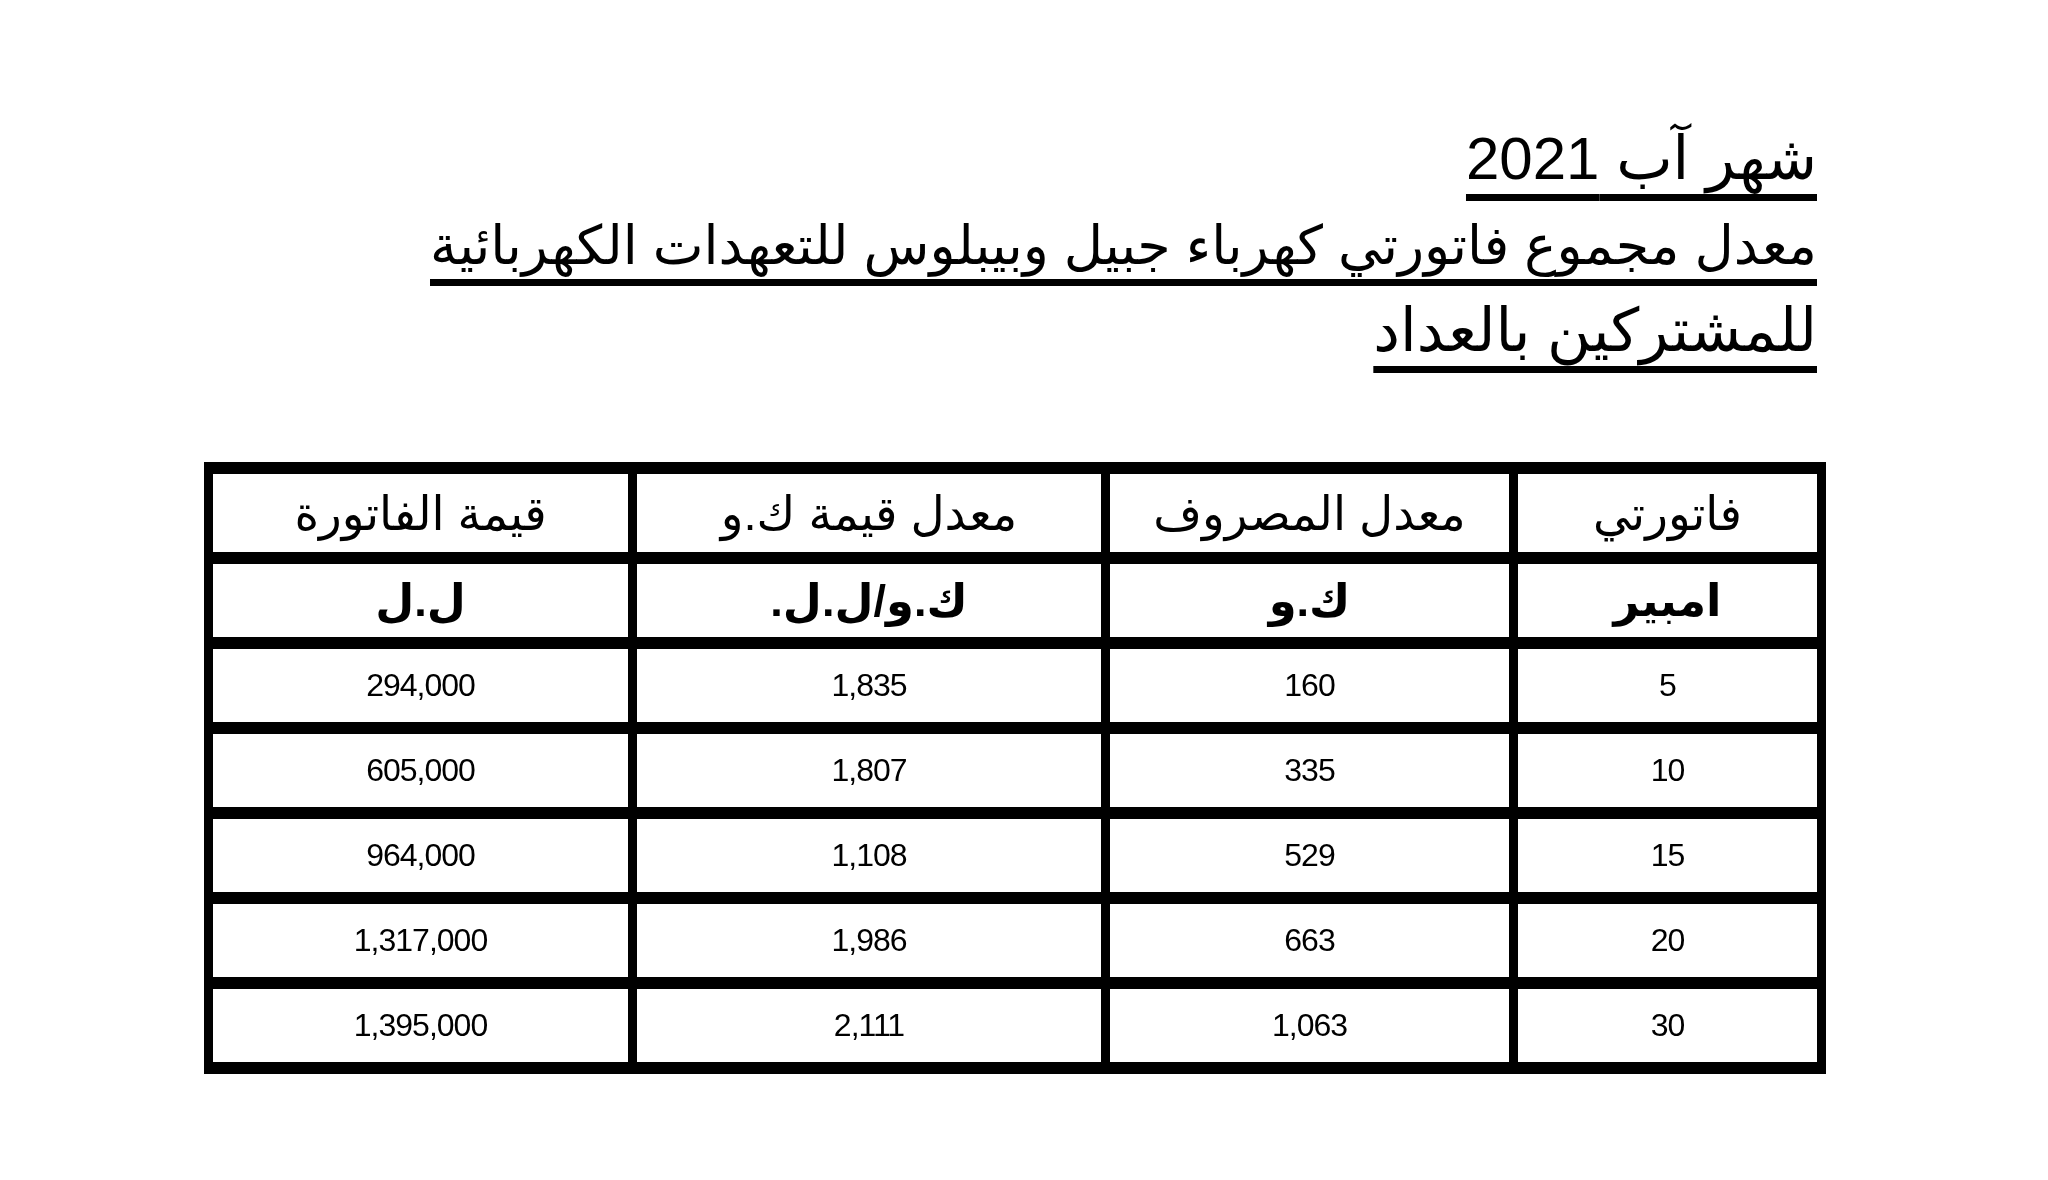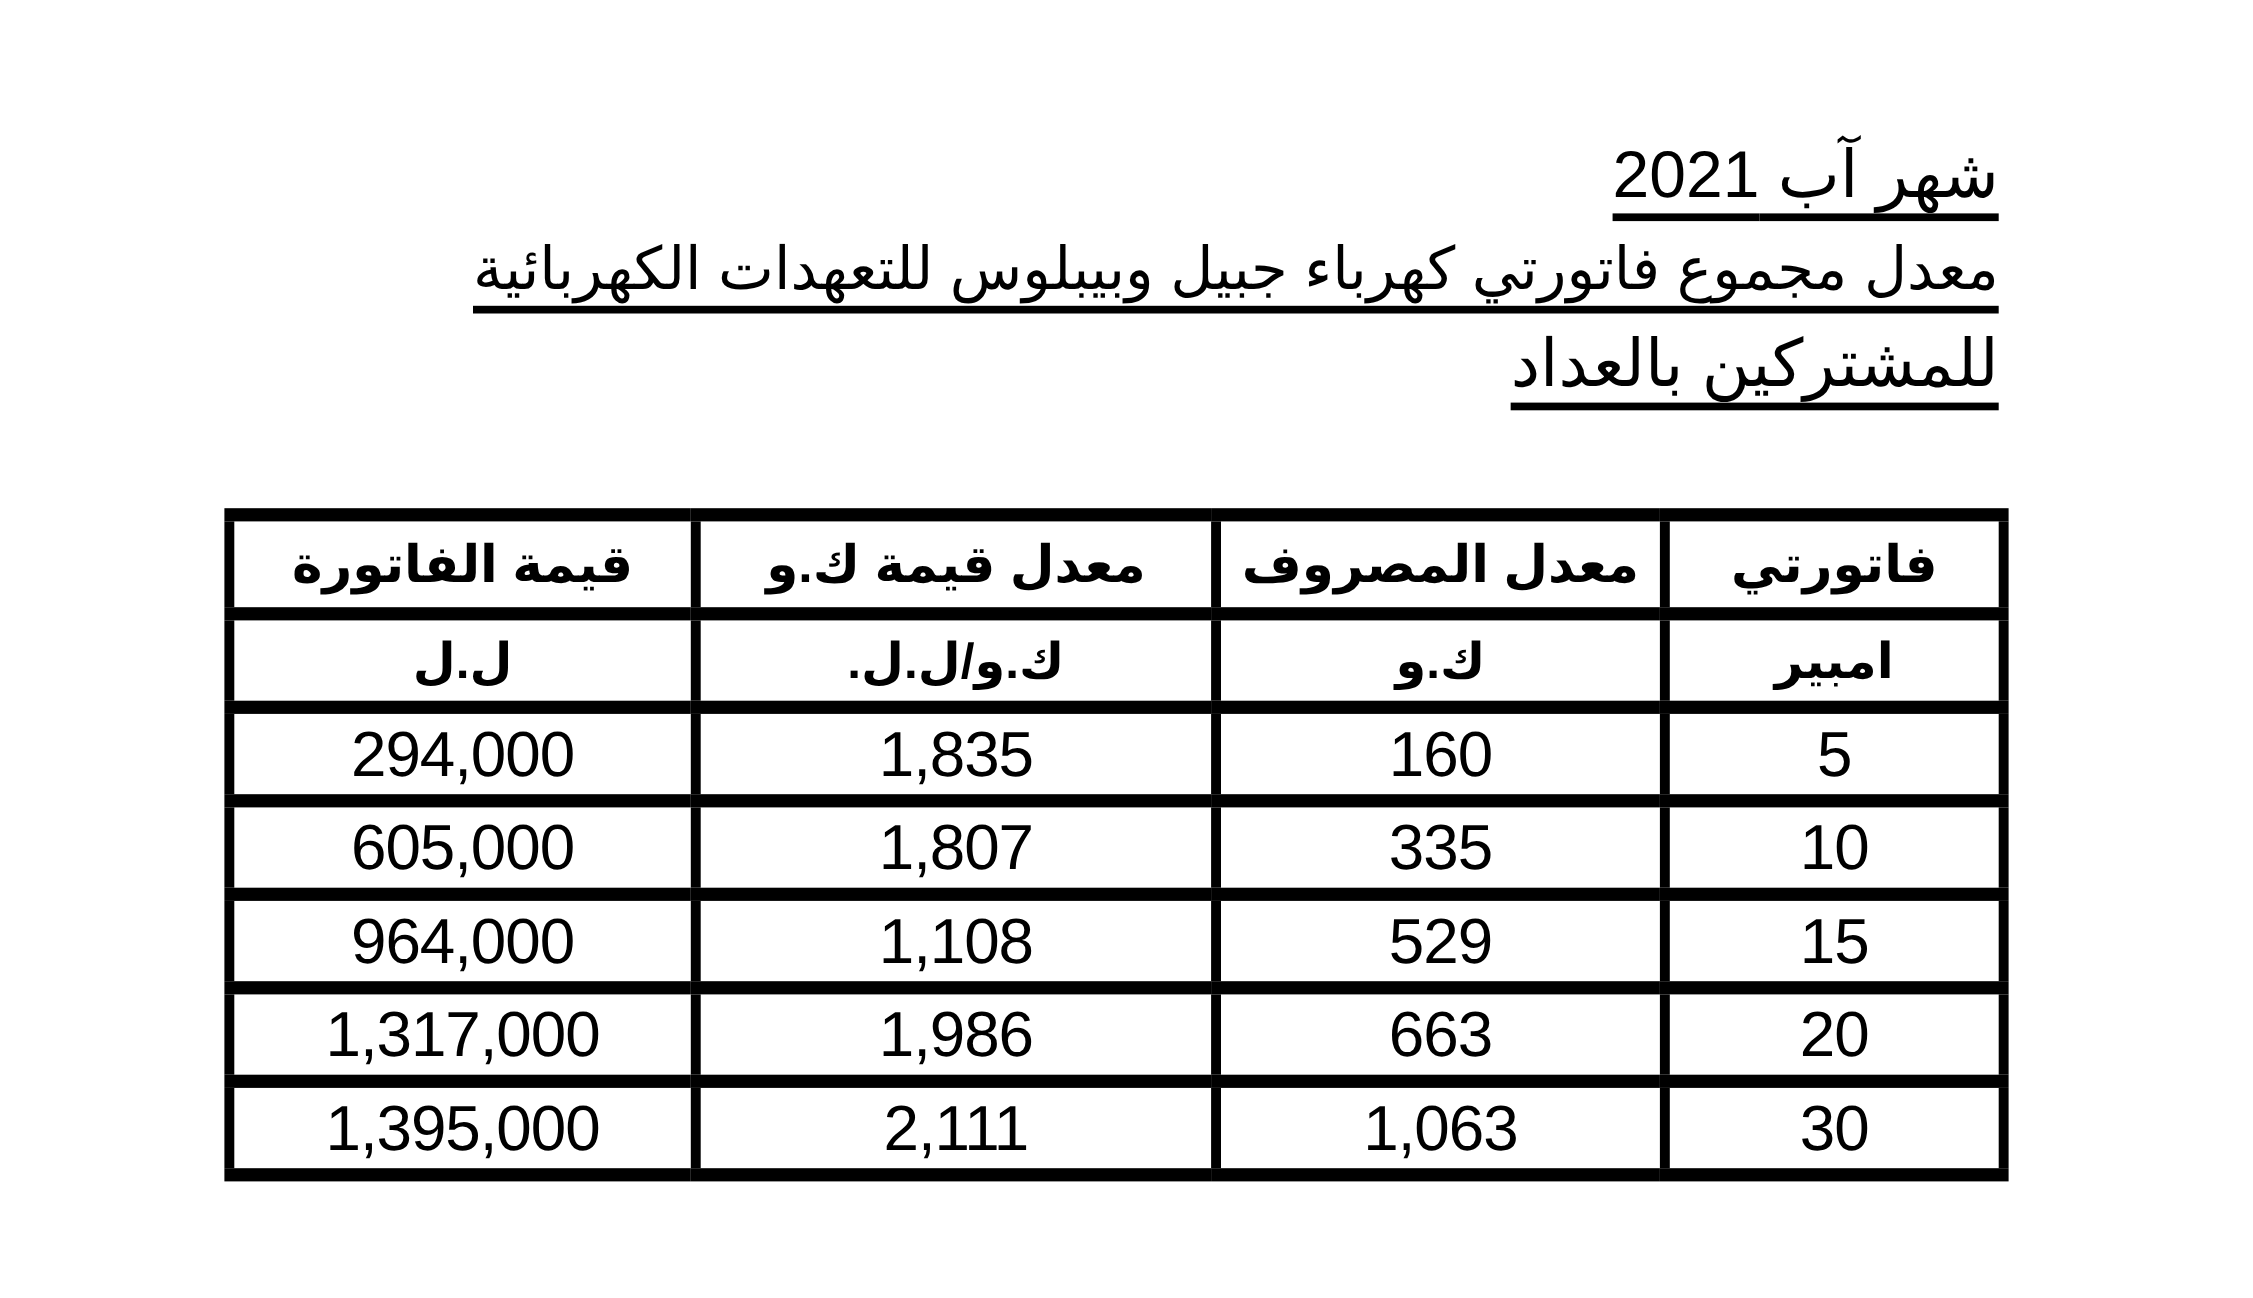--- a/index.html
+++ b/index.html
@@ -58,28 +58,28 @@
     text-align: center;
     vertical-align: middle;
     padding: 0;
     overflow: hidden;
   }
   tr.header-row { height: 90px; }
   tr.units-row  { height: 85px; }
   tr.data-row   { height: 85px; }
   tr.header-row th {
     font-size: 47px;
-    font-weight: bold;
+    font-weight: normal;
   }
   tr.units-row td {
     font-size: 45px;
     font-weight: bold;
   }
   tr.data-row td {
-    font-size: 58px;
+    font-size: 32px;
     font-weight: 400;
     letter-spacing: -1px;
     direction: ltr;
   }
 </style>
 </head>
 <body>
 
 <div class="page">
 

